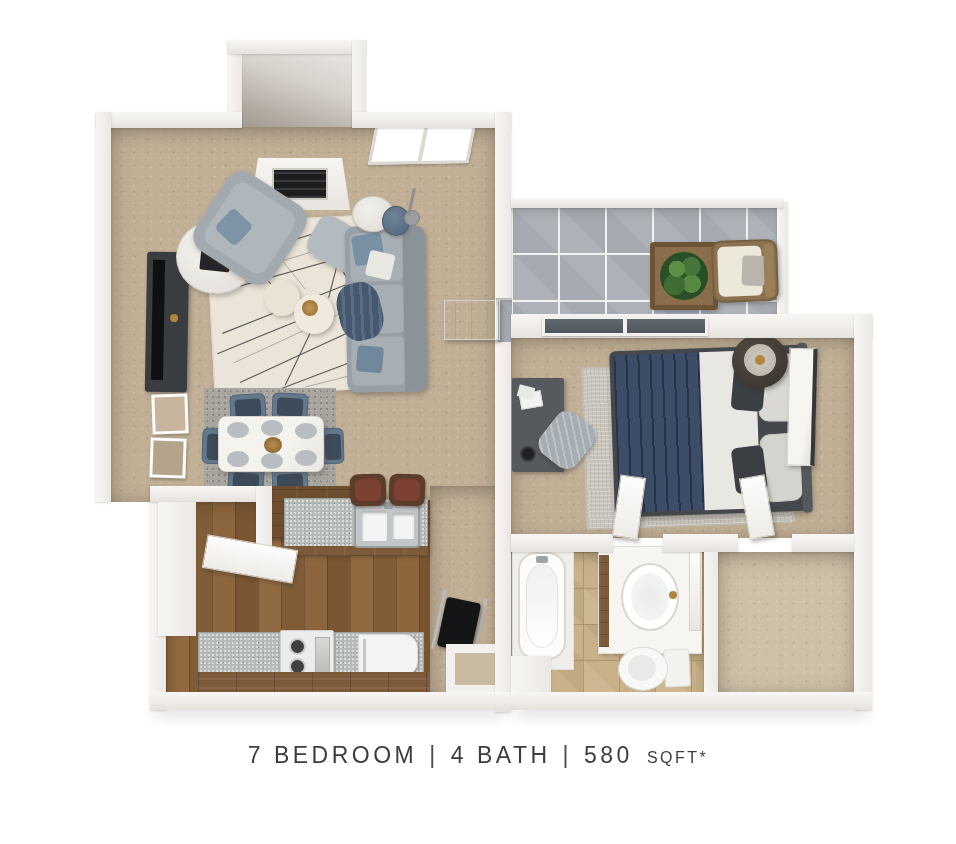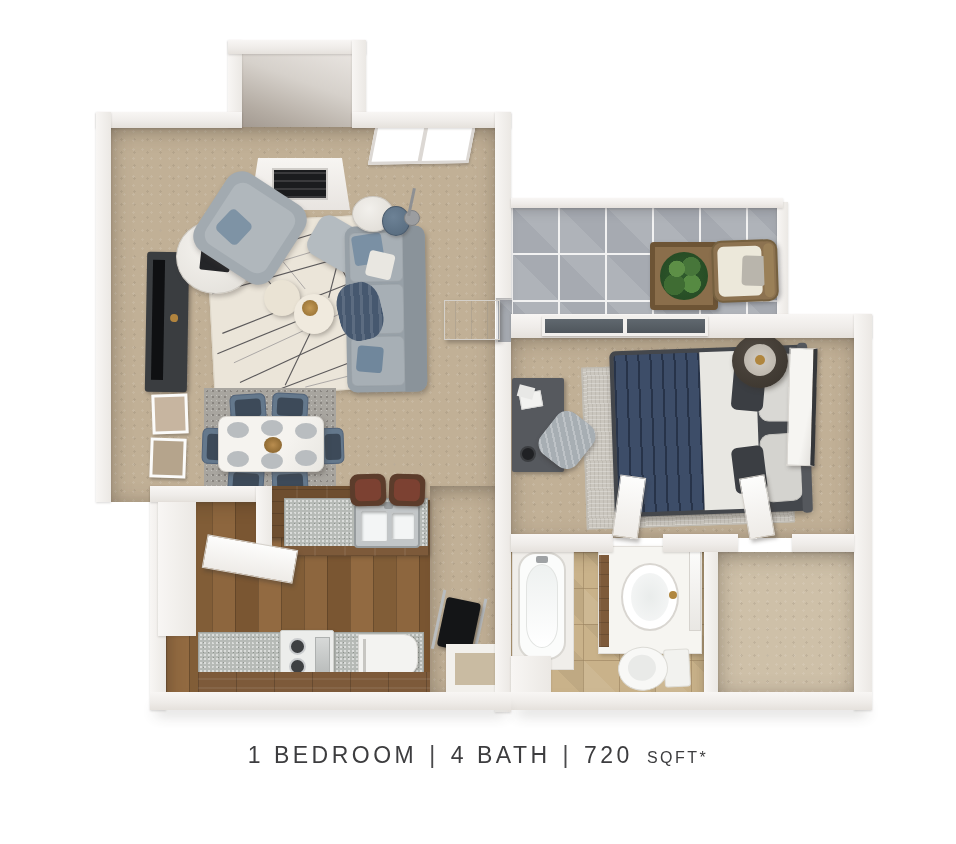--- a/index.html
+++ b/index.html
@@ -239,15 +239,15 @@
     <div class="wall drop" style="left:150px;top:692px;width:361px;height:18px;"></div>
 
     <div class="door" style="left:444px;top:300px;width:56px;height:40px;background-image:linear-gradient(90deg,transparent 0 10px,rgba(150,144,136,.35) 10px 11px,transparent 11px 26px,rgba(150,144,136,.35) 26px 27px,transparent 27px 42px,rgba(150,144,136,.35) 42px 43px,transparent 43px);"></div>
     <div class="door" style="left:616px;top:476px;width:26px;height:62px;transform:rotate(8deg);"></div>
     <div class="door" style="left:744px;top:476px;width:26px;height:62px;transform:rotate(-10deg);"></div>
     <div class="door" style="left:204px;top:542px;width:92px;height:34px;transform:rotate(10deg);"></div>
 
   </div>
 
   <div class="caption">
-    <span>1 BEDROOM</span><span class="sep">|</span><span>4 BATH</span><span class="sep">|</span><span>720</span><span class="unit">SQFT*</span>
+    <span>7 BEDROOM</span><span class="sep">|</span><span>4 BATH</span><span class="sep">|</span><span>580</span><span class="unit">SQFT*</span>
   </div>
 </div>
 
 </body></html>

